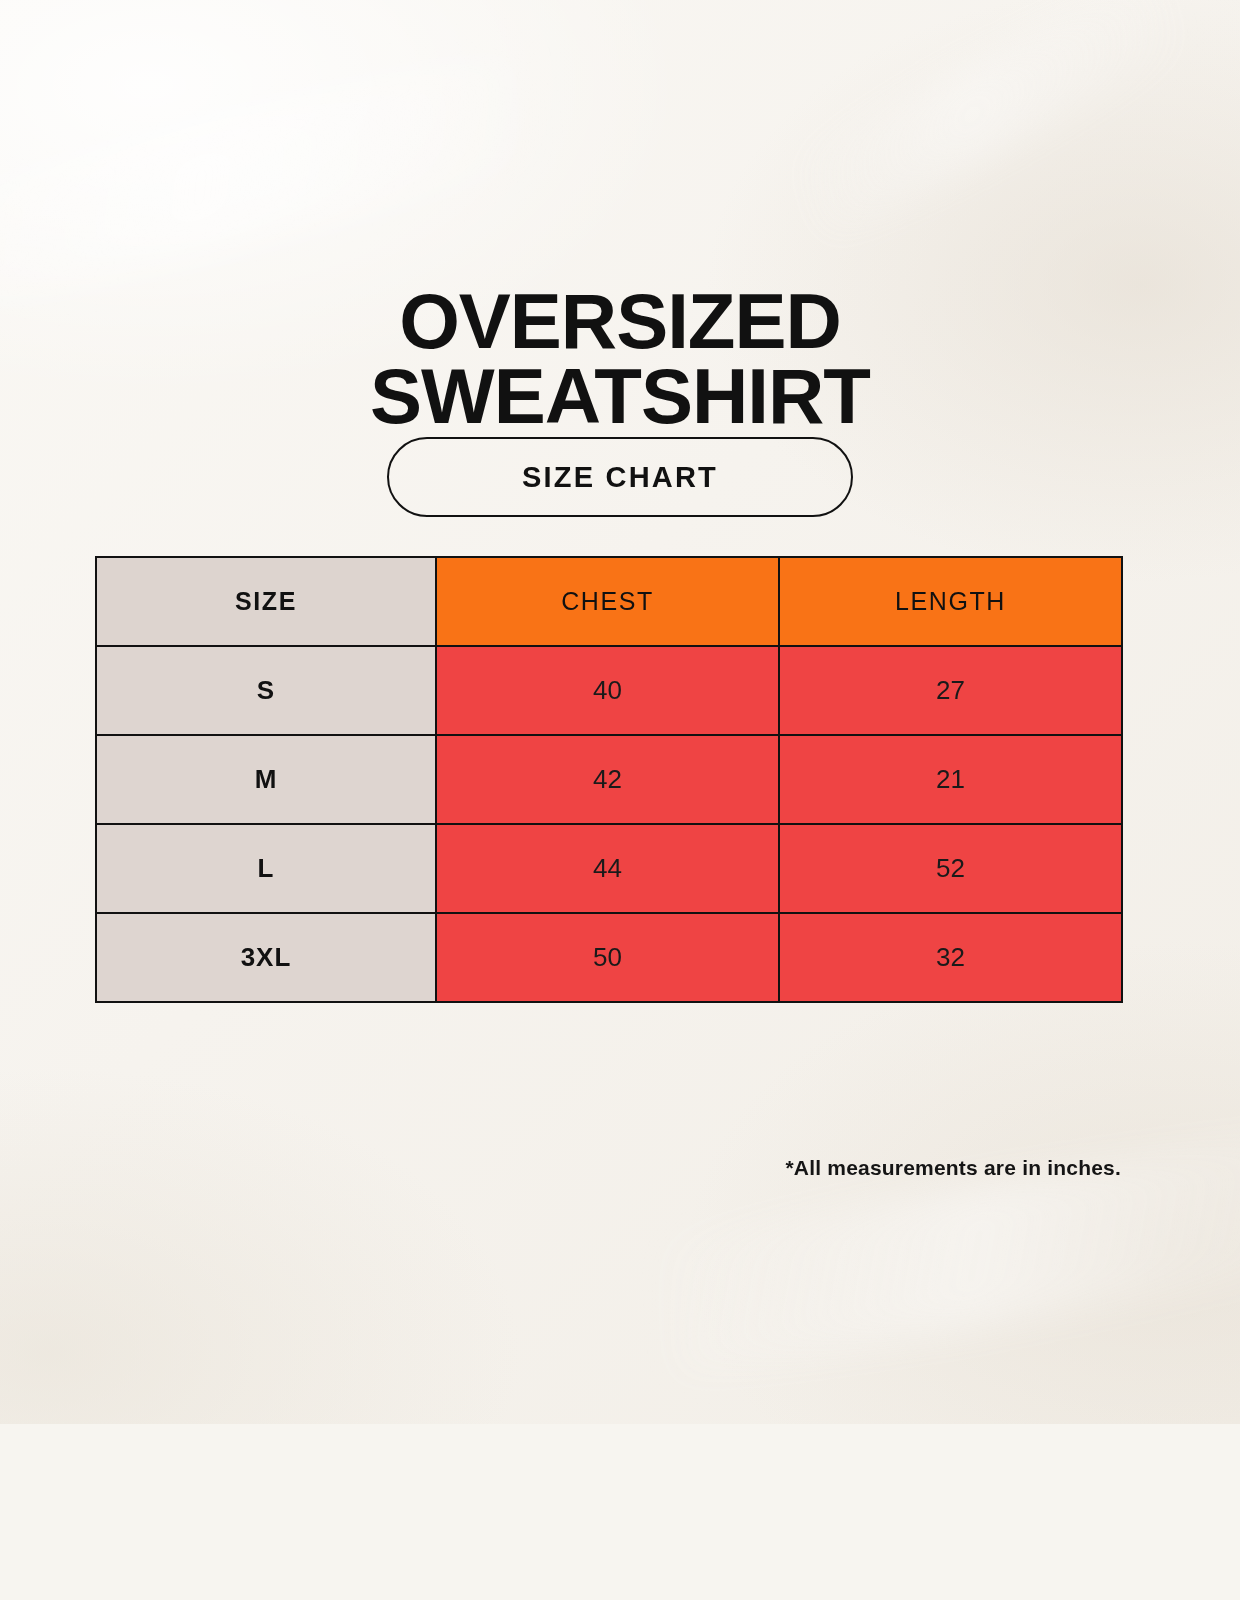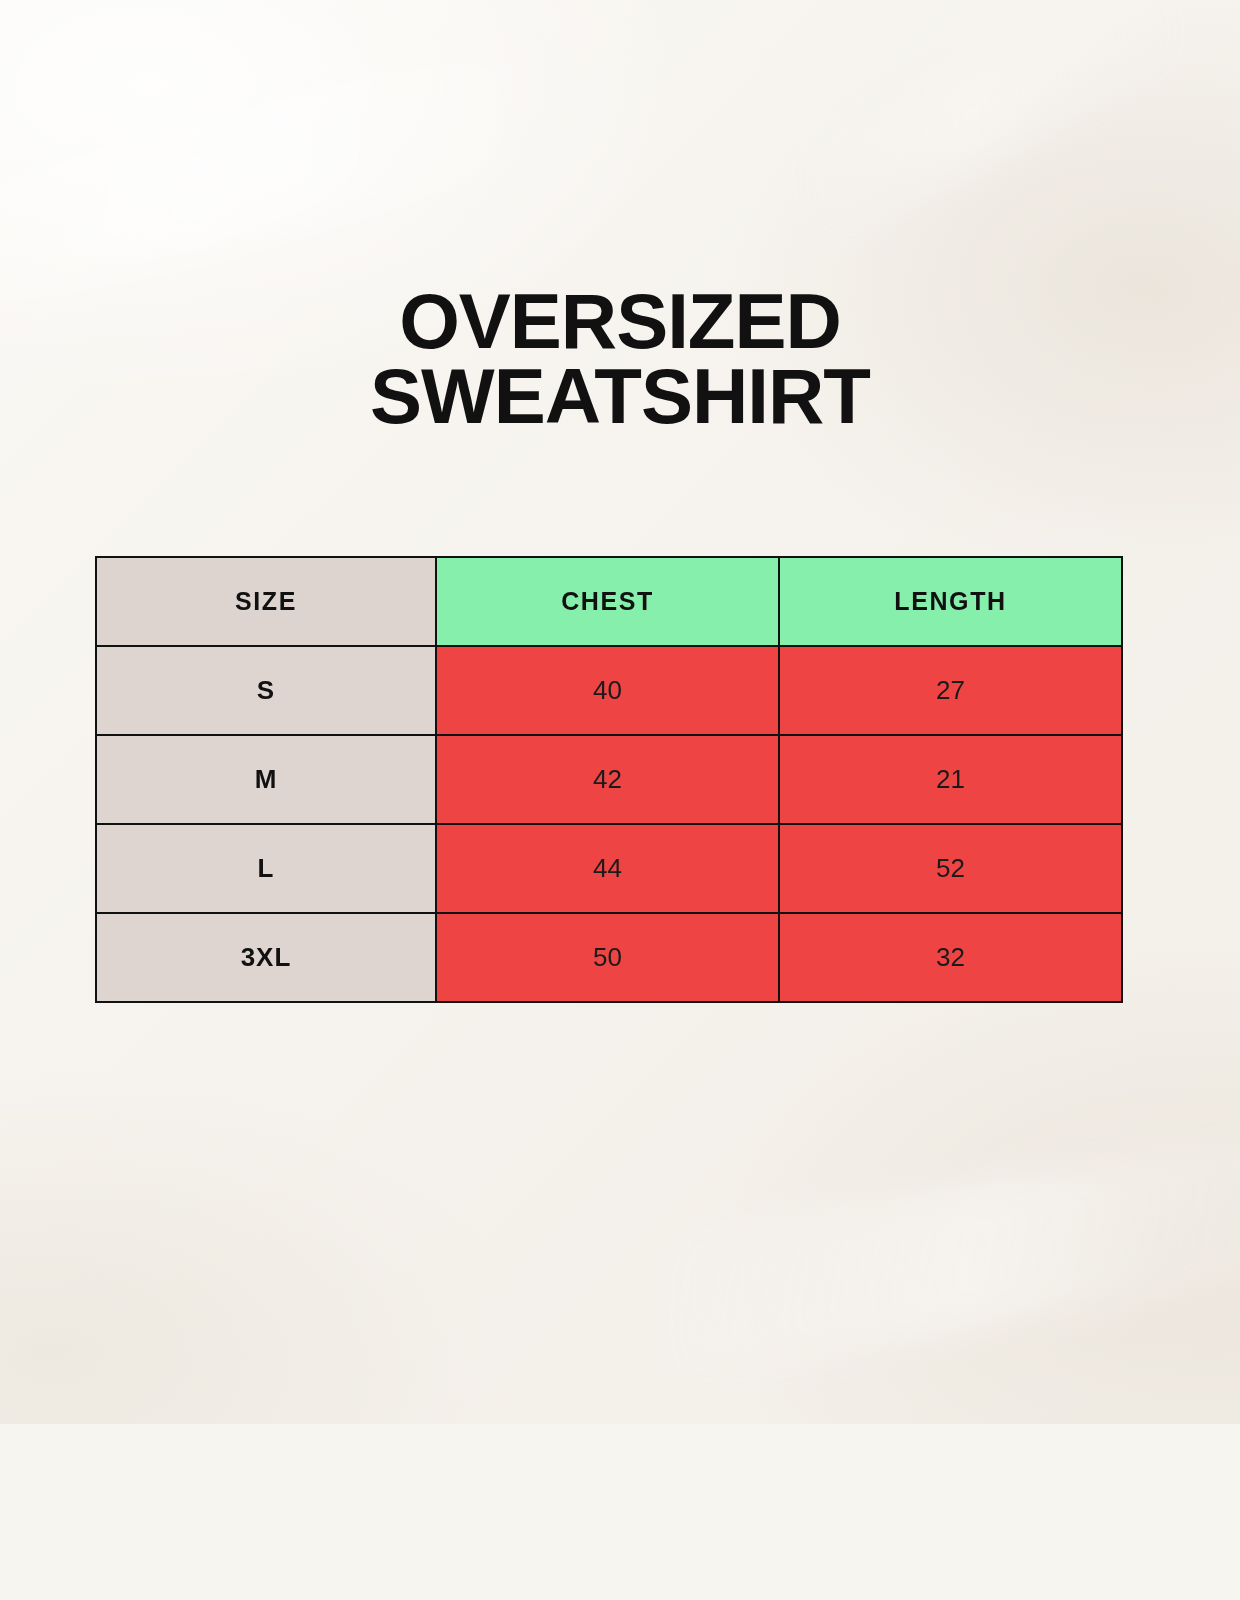--- a/index.html
+++ b/index.html
@@ -103,23 +103,23 @@
   table.size-table col.c-length { width: 343px; }
 
   th.head-size {
     background: #ddd4cf;
     font-size: 25px;
     font-weight: 700;
     letter-spacing: 1.6px;
     color: #111111;
   }
   th.head-meas {
-    background: #86efac;
+    background: #f97316;
     font-size: 25px;
-    font-weight: 700;
+    font-weight: 400;
     letter-spacing: 1.6px;
     color: #111111;
   }
   td.cell-size {
     background: #ded5d0;
     font-size: 26px;
     font-weight: 700;
     letter-spacing: 1px;
     color: #111111;
   }
@@ -147,20 +147,23 @@
 
 <div class="page">
   <div class="bg-wash"></div>
   <div class="bg-streak streak-1"></div>
   <div class="bg-streak streak-2"></div>
   <div class="bg-streak streak-3"></div>
 
   <h1 class="title">OVERSIZED
 SWEATSHIRT</h1>
 
+  <div class="pill">
+    <span class="pill-label">SIZE CHART</span>
+  </div>
 
   <div class="table-wrap">
     <table class="size-table">
       <colgroup>
         <col class="c-size">
         <col class="c-chest">
         <col class="c-length">
       </colgroup>
       <thead>
         <tr>
@@ -187,13 +190,14 @@
         </tr>
         <tr>
           <td class="cell-size">3XL</td>
           <td class="cell-val">50</td>
           <td class="cell-val">32</td>
         </tr>
       </tbody>
     </table>
   </div>
 
+  <div class="note">*All measurements are in inches.</div>
 </div>
 
 </body></html>

